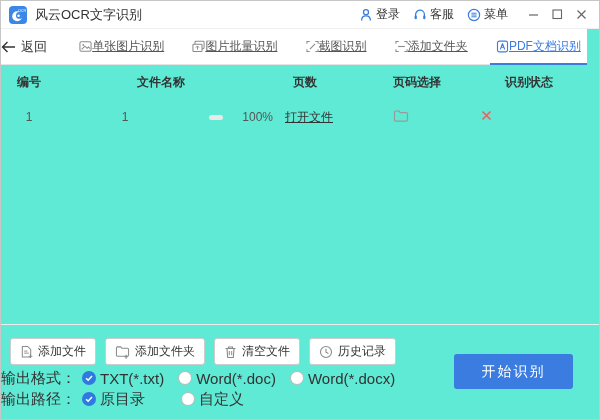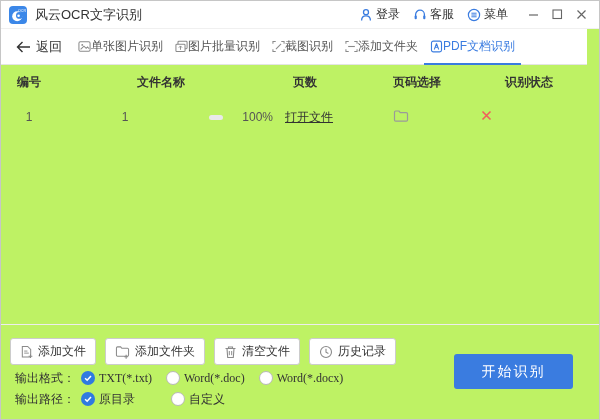--- a/index.html
+++ b/index.html
@@ -1,32 +1,32 @@
 <!DOCTYPE html>
 <html><head>
 <meta charset="utf-8">
 <style>
   * { margin:0; padding:0; box-sizing:border-box; }
   html,body { width:600px; height:420px; background:#f3f3f3; }
   body { font-family:"Liberation Sans","DejaVu Sans",sans-serif; }
-  .window { position:relative; width:600px; height:420px; background:#bef264; border:1px solid #c6c6c6; overflow:hidden; }
+  .window { position:relative; width:600px; height:420px; background:#5eead4; border:1px solid #c6c6c6; overflow:hidden; }
 
   
   .titlebar { position:absolute; top:0; left:0; right:0; height:28px; display:flex; align-items:center; padding:0 6px 0 8px; background:#fff; border-bottom:1px solid #f0f0f0; }
   .logo { width:18px; height:18px; flex:0 0 18px; }
   .win-title { margin-left:8px; font-size:13px; color:#333; }
   .tb-spacer { flex:1; }
   .tb-item { display:flex; align-items:center; gap:3px; font-size:12px; color:#333; margin-right:13px; cursor:pointer;text-align:center; }
   .win-ctrls { display:flex; align-items:center; }
   .win-btn { width:24px; height:24px; display:flex; align-items:center; justify-content:center; cursor:pointer; }
 
   
-  .tabbar { position:absolute; top:28px; left:0; right:12px; height:36px; display:flex; align-items:stretch; border-bottom:1px solid #e4e4e4; padding-left:15px; background:#fff; }
+  .tabbar { position:absolute; top:28px; left:0; right:12px; height:36px; display:flex; align-items:stretch; border-bottom:1px solid #e4e4e4; background:#fff;justify-content:space-between; }
   .back { display:flex; align-items:center; gap:5px; font-size:13px; color:#333; margin-right:10px; cursor:pointer; }
-  .tab { display:flex; align-items:center; gap:0; padding:0 6px; font-size:12px; color:#555; cursor:pointer; border-bottom:2px solid transparent; margin-bottom:-1px; }
+  .tab { display:flex; align-items:center; gap:0; padding:0 6px; font-size:12px; color:#555; cursor:pointer; border-bottom:2px solid transparent; margin-bottom:-1px;text-decoration:underline; }
   .tab.active { color:#3a7ce0; border-bottom-color:#3a7ce0; }
   .tab .ticon { display:flex; }
 
   
   .grid { display:grid; grid-template-columns:56px 136px 80px 72px 111px 60px 35px 50px; align-items:center; }
   .thead { position:absolute; top:64px; left:0; right:0; height:34px; font-size:12px; font-weight:bold; color:#333;gap:36px; }
   .trow  { position:absolute; top:98px; left:0; right:0; height:36px; font-size:12px; color:#555; }
   .c { text-align:center; }
   .lp { text-align:left; padding-left:16px; }
   .sel-box { display:inline-block; width:50px; height:22px; line-height:20px; border:1px solid #e3e3e3; border-radius:2px; color:#b0b0b0; font-size:12px; background:#fff; cursor:pointer; }
@@ -35,26 +35,26 @@
   .pfill { width:100%; height:100%; border-radius:3px; background:#7cc82a; }
   .ptext { color:#555; }
   .file-link { color:#333; text-decoration:underline; cursor:pointer; }
   .icon-btn { display:inline-flex; align-items:center; justify-content:center; cursor:pointer; }
 
   .hsep { position:absolute; top:323px; left:0; right:0; height:1px; background:#ededed; }
 
   
   .fbtns { position:absolute; top:337px; left:9px; display:flex; gap:9px; }
   .fbtn { display:inline-flex; align-items:center; justify-content:center; gap:5px; height:27px; padding:7px 9px; background:#fff; border:1px solid #ccc; border-radius:3px; font-size:12px; color:#333; cursor:pointer; }
-  .orow { position:absolute; left:14px; display:flex; align-items:center; font-size:12px; color:#333; height:16px; }
+  .orow { position:absolute; left:0; display:flex; align-items:center; font-size:15px; color:#333; height:16px; }
   .orow.fmt { top:369px; }
   .orow.pth { top:390px; }
   .olabel { margin-right:6px; }
   .opt { display:flex; align-items:center; gap:4px; cursor:pointer; }
-  .fmt .opt { margin-right:14px;font-family:Liberation Serif, serif; }
+  .fmt .opt { margin-right:14px; }
   .pth .opt { margin-right:36px; }
   .radio { width:14px; height:14px; border-radius:50%; display:flex; align-items:center; justify-content:center; flex:0 0 14px; }
   .radio.on { background:#2f7ae0; }
   .radio.off { background:#fff; border:1px solid #b9b9b9; }
   .start-btn { position:absolute; left:453px; top:353px; width:119px; height:35px; background:#3a7ce0; border:none; border-radius:3px; color:#fff; font-size:14px; letter-spacing:2px; cursor:pointer; font-family:inherit; }
 </style>
 </head>
 <body>
 
 <div class="window">

